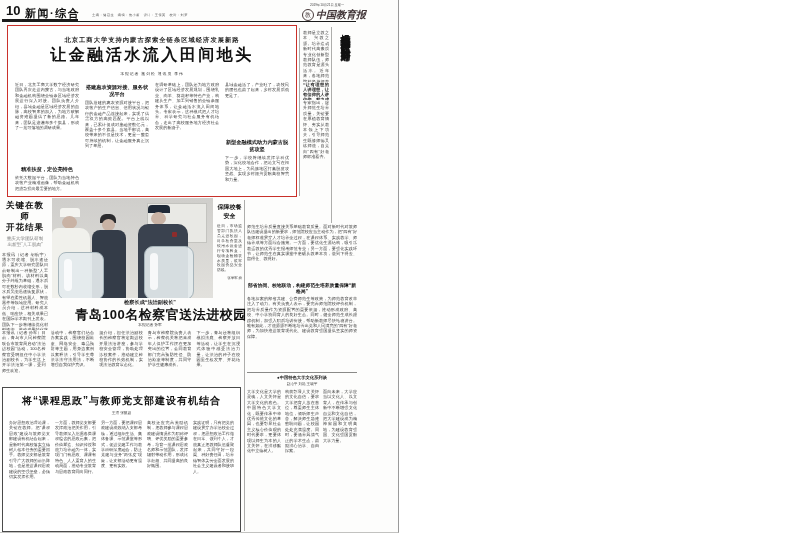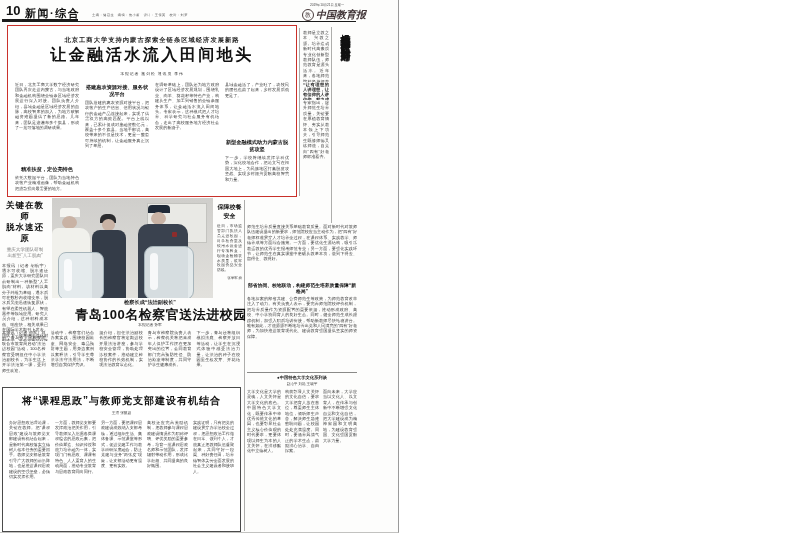--- a/index.html
+++ b/index.html
@@ -127,21 +127,21 @@
       <div>
         <div class="jtxt fixh55">县域金融活了，产业旺了，农牧民的腰包也鼓了起来，乡村发展后劲更足了。</div>
         <div class="insub">新型金融模式助力内蒙古脱贫攻坚</div>
         <div class="jtxt">下一步，学校将继续发挥学科优势，深化校地合作，把论文写在祖国大地上，为民族地区打赢脱贫攻坚战、实现乡村振兴贡献高校智慧和力量。</div>
       </div>
     </div>
   </div>
 
   <div class="abs muscle">
     <div class="mh">关键在教师</div>
-    <div class="mh">脱水速还原</div>
+    <div class="mh">开花结果</div>
     <div class="msub">重庆大学团队研制</div>
     <div class="msub" style="margin-top:0;">出新型“人工肌肉”</div>
     <div class="jtxt mbody">本报讯（记者 胡航宇）遇水可收缩、脱水速还原，重庆大学研究团队日前研制出一种新型“人工肌肉”材料。该材料以高分子纤维为基础，遇水后可在数秒内收缩变形，脱水后又能迅速恢复原状，有望在柔性机器人、智能器件等领域应用。研究人员介绍，这种材料成本低、响应快，相关成果已在国际学术期刊上发表。团队下一步将继续优化材料性能，推动成果转化落地。</div>
   </div>
 
   <div class="abs photo">
     <div class="ph-window"></div>
     <div class="ph-hat"></div>
     <div class="ph-head1"></div>
     <div class="ph-body1"></div>

